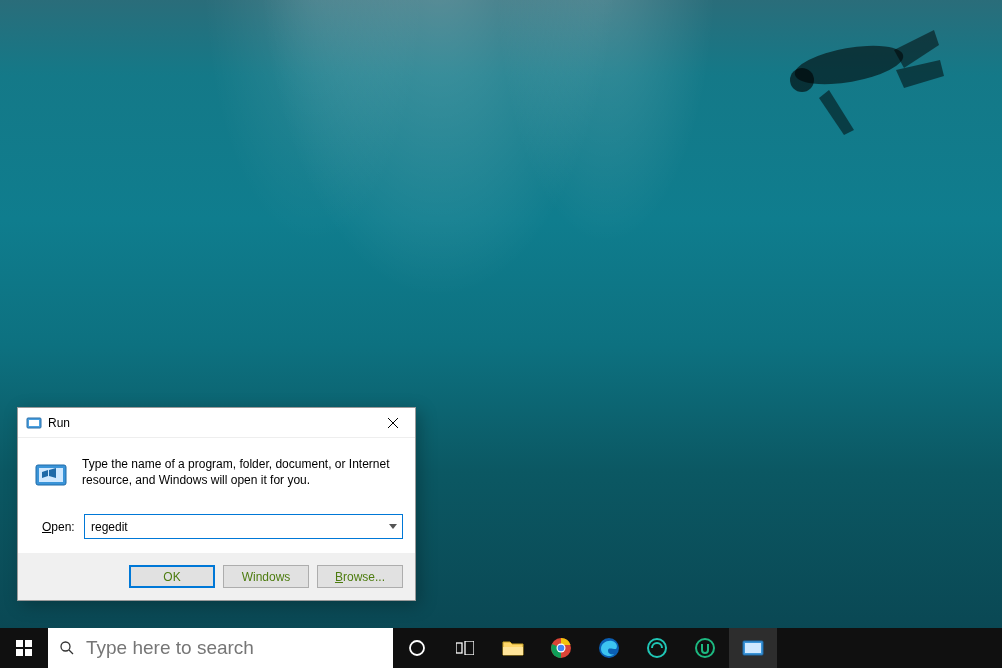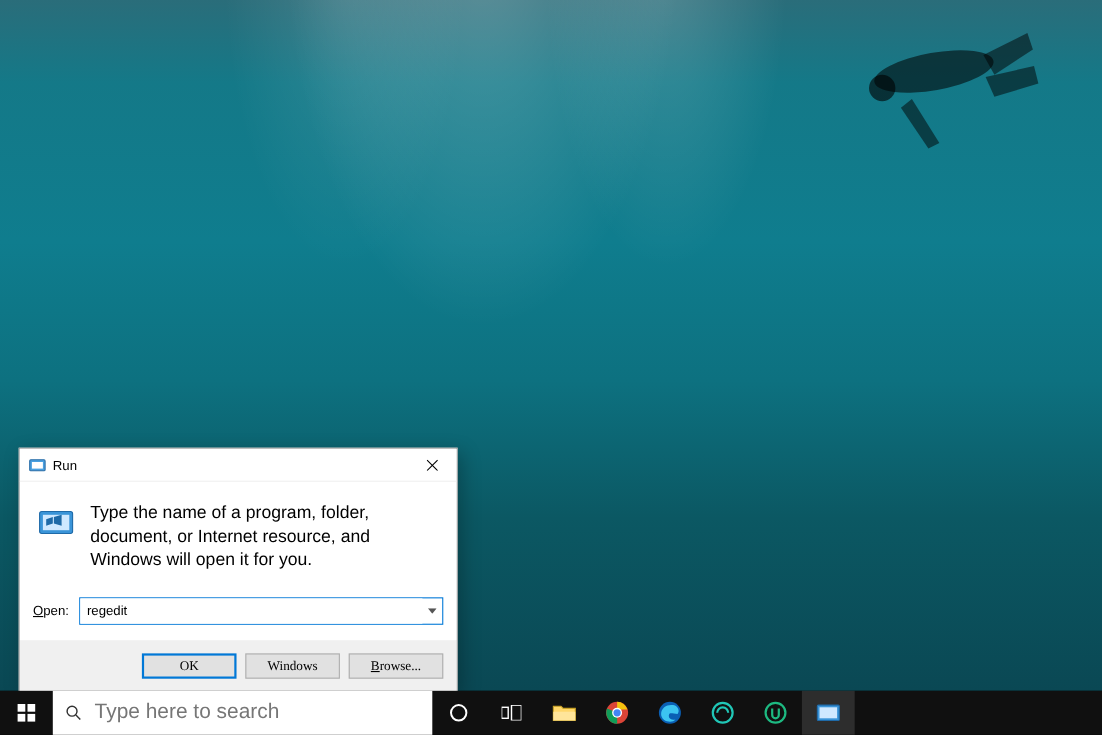--- a/index.html
+++ b/index.html
@@ -81,34 +81,34 @@
     display: flex;
     align-items: flex-start;
   }
   .run-big-icon {
     width: 34px;
     height: 34px;
     margin: 2px 14px 0 4px;
     flex: 0 0 auto;
   }
   .description {
-    font-size: 16px;
+    font-size: 12px;
     color: #000;
     line-height: 1.35;
   }
   .open-row {
     display: flex;
     align-items: center;
     margin-top: 22px;
   }
   .open-label {
     width: 42px;
     font-size: 12px;
     color: #000;
-    margin-left: 0;
+    margin-left: 12px;
   }
   .combo {
     flex: 1;
     height: 23px;
     border: 1px solid #0078d7;
     display: flex;
     align-items: center;
     background: #fff;
   }
   .combo-input {
@@ -133,24 +133,24 @@
     background: #f0f0f0;
     padding: 12px 12px;
     display: flex;
     justify-content: flex-end;
     gap: 8px;
   }
   .win-button {
     width: 86px;
     height: 23px;
     font-size: 12px;
-    font-family: Liberation Serif, serif;
+    font-family: Liberation Sans, sans-serif;
     background: #e1e1e1;
     border: 1px solid #adadad;
-    color: #000000;
+    color: #4d7c0f;
     cursor: default;
   }
   .win-button.default {
     border: 2px solid #0078d7;
     background: #e1e1e1;
   }
   .underline { text-decoration: underline; }
 
   
   .taskbar {

